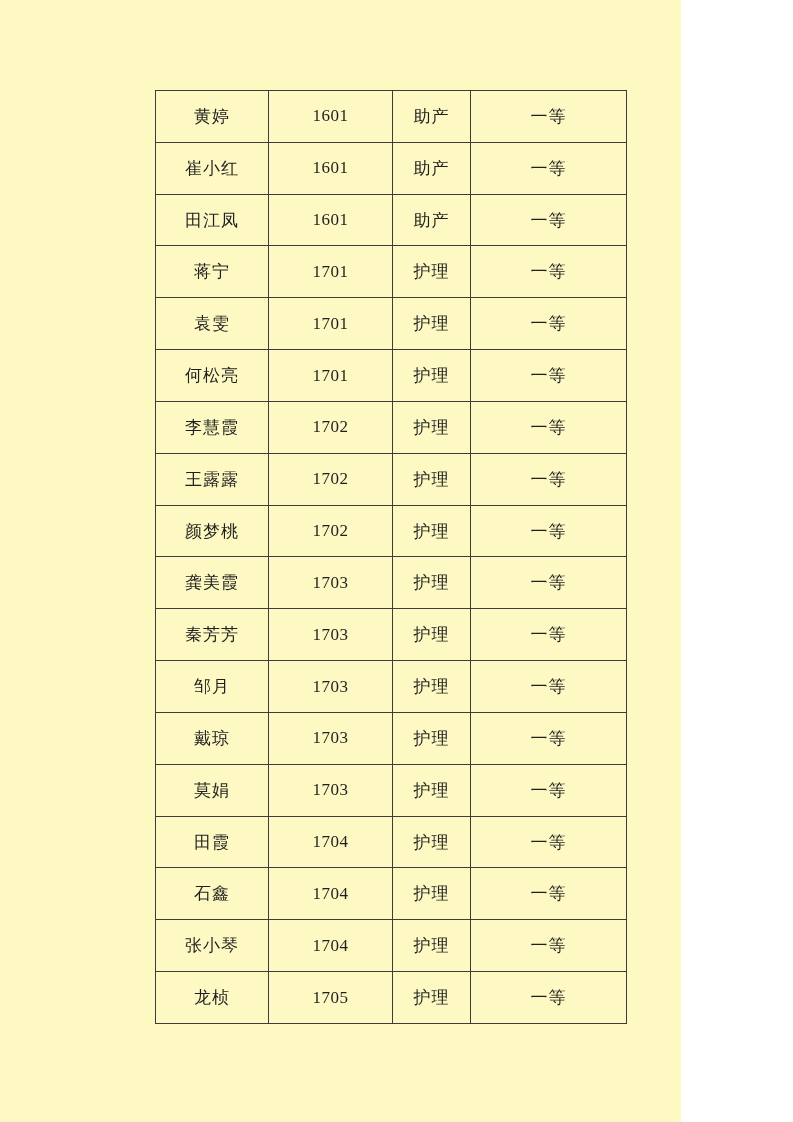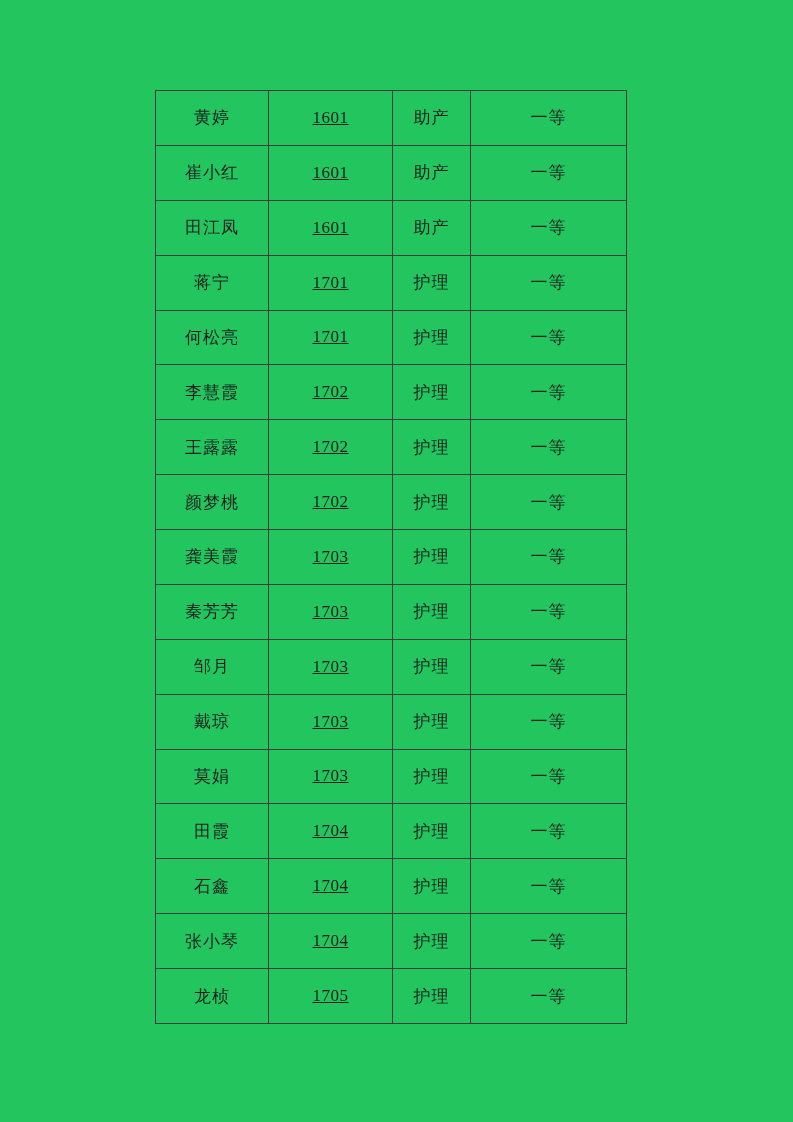--- a/index.html
+++ b/index.html
@@ -2,23 +2,23 @@
 <html><head>
 <meta charset="utf-8">
 <style>
   html, body {
     margin: 0;
     padding: 0;
     background: #ffffff;
   }
   .page {
     position: relative;
-    width: 793px;
+    width: 681px;
     height: 1122px;
-    background: #22c55e;
+    background: #fef9c3;
     overflow: hidden;
     font-family: "Liberation Serif", "DejaVu Serif", serif;
   }
   table.award-table {
     position: absolute;
     left: 155px;
     top: 90px;
     width: 471px;
     height: 934px;
     border-collapse: collapse;
@@ -31,21 +31,20 @@
     font-size: 17px;
     color: #1f1f1f;
     padding: 0;
     height: 42.45px;
     letter-spacing: 1px;
     white-space: nowrap;
     overflow: hidden;
   }
   table.award-table td.num {
     letter-spacing: 0.5px;
-    text-decoration: underline;
   }
 </style>
 </head>
 <body>
 
 <div class="page">
   <table class="award-table">
     <colgroup>
       <col style="width:113px">
       <col style="width:124px">
@@ -66,20 +65,26 @@
           <td>一等</td>
         </tr>
         <tr>
           <td>田江凤</td>
           <td class="num">1601</td>
           <td>助产</td>
           <td>一等</td>
         </tr>
         <tr>
           <td>蒋宁</td>
+          <td class="num">1701</td>
+          <td>护理</td>
+          <td>一等</td>
+        </tr>
+        <tr>
+          <td>袁雯</td>
           <td class="num">1701</td>
           <td>护理</td>
           <td>一等</td>
         </tr>
         <tr>
           <td>何松亮</td>
           <td class="num">1701</td>
           <td>护理</td>
           <td>一等</td>
         </tr>

